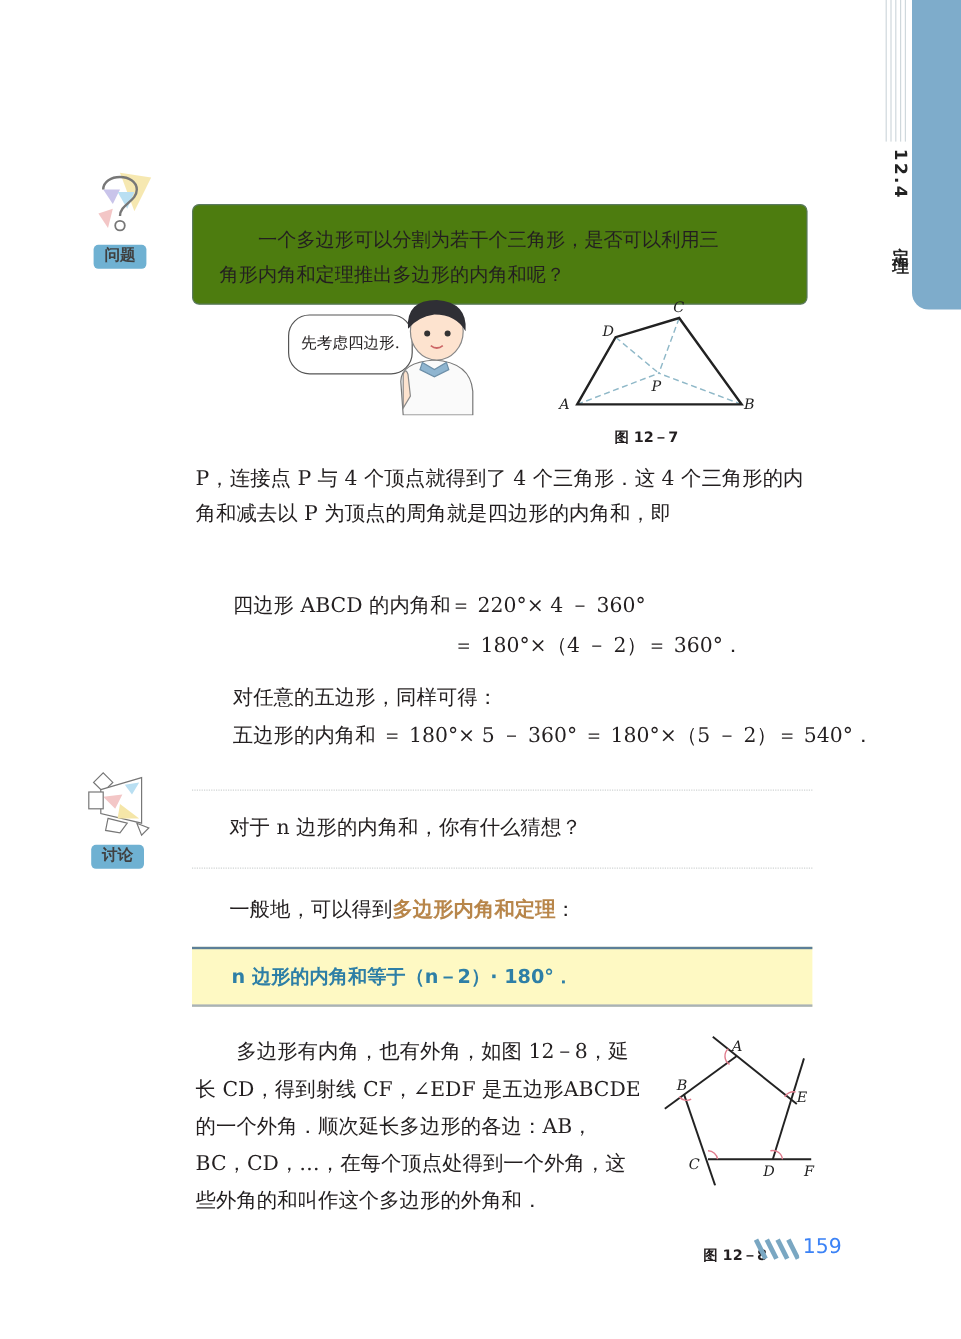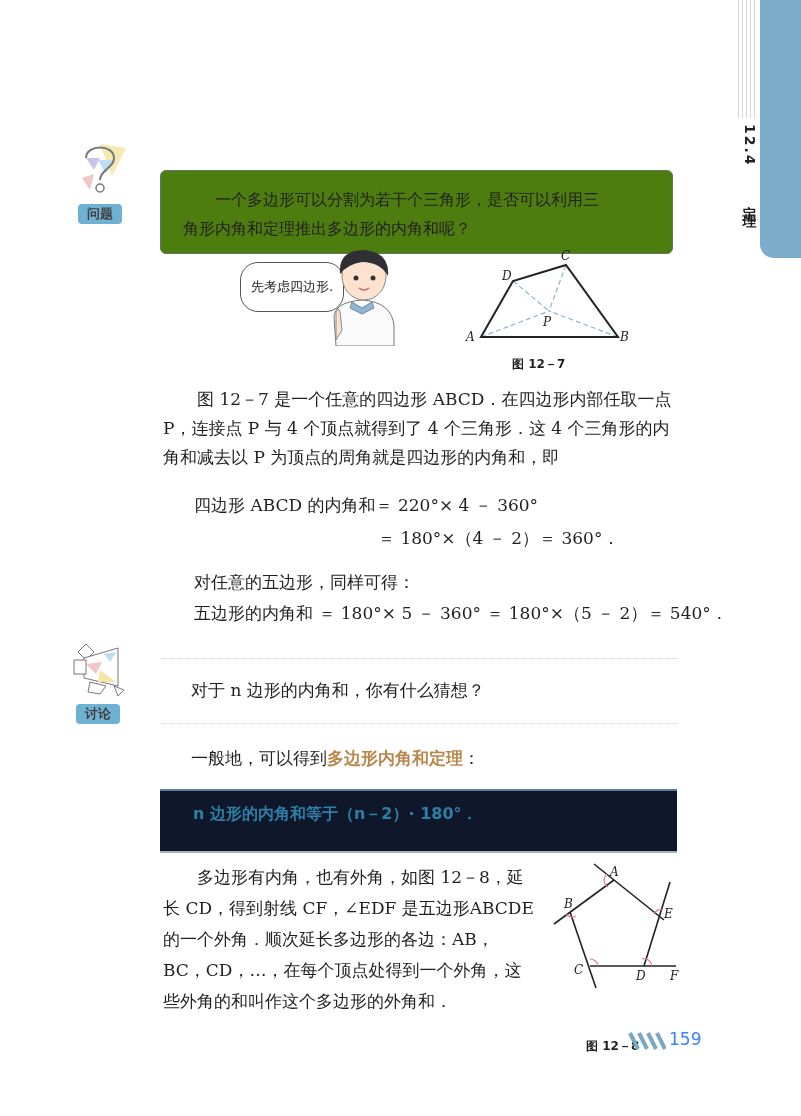--- a/index.html
+++ b/index.html
@@ -22,21 +22,21 @@
                  border-radius:6px; box-sizing:border-box; padding:14px 16px 0 22px; font-size:16px; line-height:29px;margin-top:28px; }
   .problem-box .t { text-indent:2em; display:block; }
   
   .bubble { left:220px; top:262px; width:104px; height:50px; border:1.3px solid #555; border-radius:18px;
             box-sizing:border-box; font-size:13px; text-align:center; line-height:48px; background:#fff;margin-left:20px; }
   .p { font-size:17px; line-height:29px; }
   .indent { text-indent:2em; }
   .caption { font-family:"DejaVu Sans","Liberation Sans",sans-serif; font-size:12px; font-weight:bold; }
   .dotline { height:0; border-top:1px dotted #cfd3d3; }
   .hl { color:#b8864a; font-weight:bold; font-family:"DejaVu Sans","Liberation Sans",sans-serif; }
-  .theorem { left:160px; top:789px; width:517px; height:64px; background:#0f172a; border-top:2px solid #5c7f98;
+  .theorem { left:160px; top:789px; width:517px; height:50px; background:#fef9c3; border-top:2px solid #5c7f98;
              border-bottom:2px solid #a9b2b6; box-sizing:border-box; padding-left:33px; line-height:46px;
              color:#2e7fa6; font-weight:bold; font-size:16px; font-family:"DejaVu Sans","Liberation Sans",sans-serif; }
   .pagenum { left:613px; top:1029px; font-family:"DejaVu Sans","Liberation Sans",sans-serif; font-size:17px; color:#3b82f6; }
 </style>
 </head>
 <body>
 
 <div class="abs tab-lines">
   <i style="left:0"></i>
     <i style="left:4px"></i>
@@ -94,21 +94,20 @@
     <text x="4" y="93">A</text>
     <text x="158" y="93">B</text>
     <text x="99" y="12">C</text>
     <text x="40" y="32">D</text>
     <text x="81" y="78">P</text>
   </g>
 </svg>
 <div class="abs caption" style="left:512px;top:356px">图 12－7</div>
 
 <div class="abs p" style="left:163px;top:385px;width:520px">
-  <div class="indent">图 12－7 是一个任意的四边形 ABCD．在四边形内部任取一点</div>
   <div>P，连接点 P 与 4 个顶点就得到了 4 个三角形．这 4 个三角形的内</div>
   <div>角和减去以 P 为顶点的周角就是四边形的内角和，即</div>
 </div>
 
 <div class="abs p" style="left:194px;top:491px">四边形 ABCD 的内角和＝ 220°× 4 － 360°</div>
 <div class="abs p" style="left:378px;top:524px">＝ 180°×（4 － 2）＝ 360°．</div>
 <div class="abs p" style="left:194px;top:568px">对任意的五边形，同样可得：</div>
 <div class="abs p" style="left:194px;top:599px">五边形的内角和 ＝ 180°× 5 － 360° ＝ 180°×（5 － 2）＝ 540°．</div>
 
 <div class="abs icon-box" style="left:70px;top:642px">

